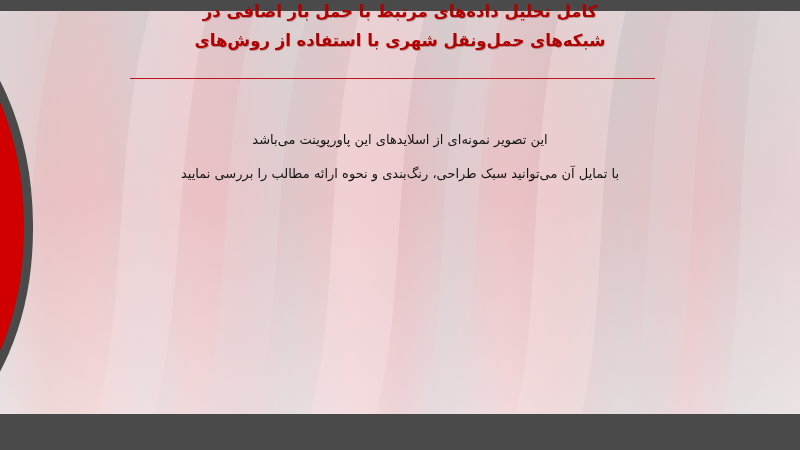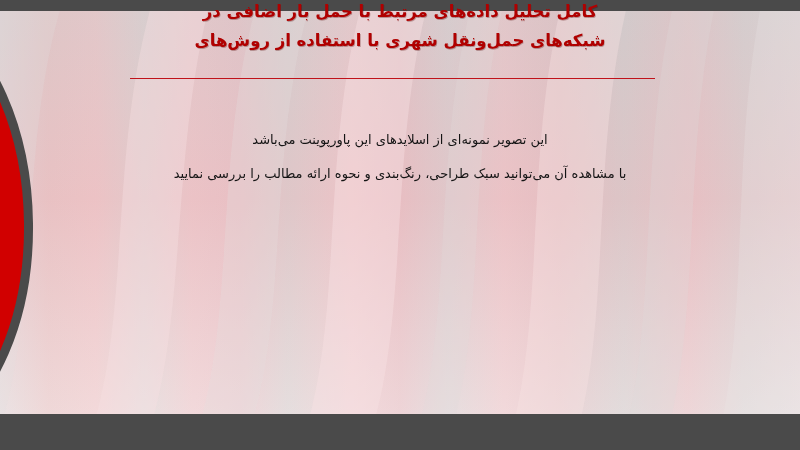--- a/index.html
+++ b/index.html
@@ -126,16 +126,16 @@
   </div>
 
   <div class="title">
     <span class="ln">کامل تحلیل داده‌های مرتبط با حمل بار اضافی در</span>
     <span class="ln">شبکه‌های حمل‌ونقل شهری با استفاده از روش‌های</span>
   </div>
   <div class="title-rule"></div>
 
   <div class="body">
     <span class="ln">این تصویر نمونه‌ای از اسلایدهای این پاورپوینت می‌باشد</span>
-    <span class="ln">با مشاهده آن می‌توانید سبک طراحی، رنگ‌بندی و نحوه ارائه مطالب را بررسی نمایید</span>
+    <span class="ln">با تمایل آن می‌توانید سبک طراحی، رنگ‌بندی و نحوه ارائه مطالب را بررسی نمایید</span>
   </div>
 
 </div>
 
 </body></html>

